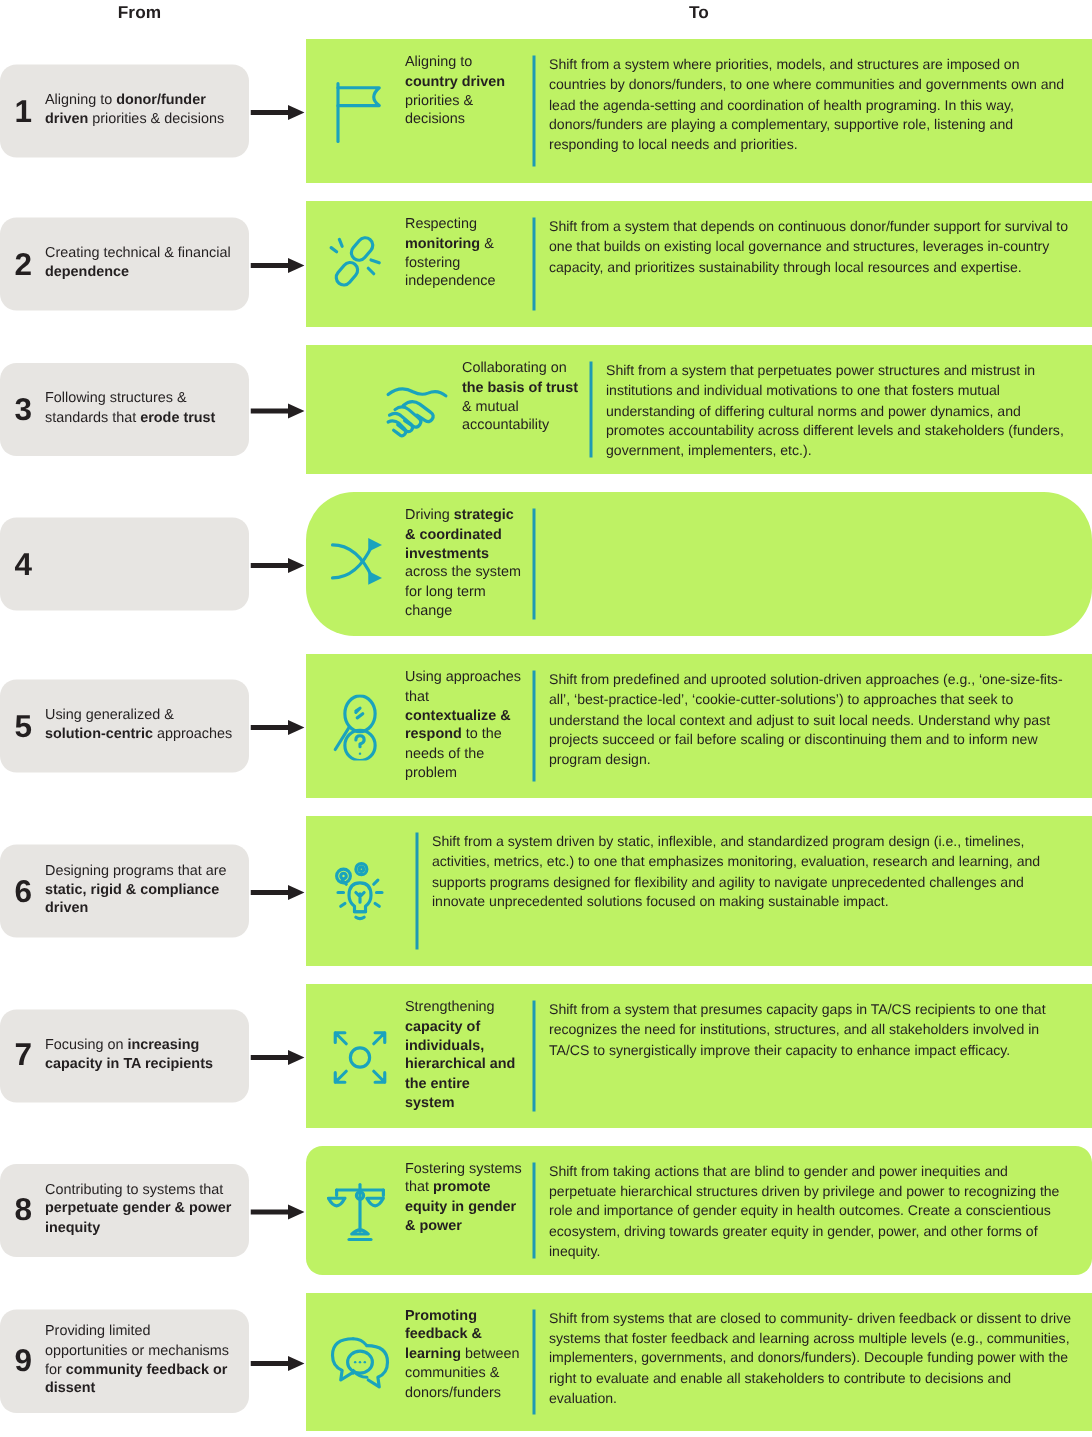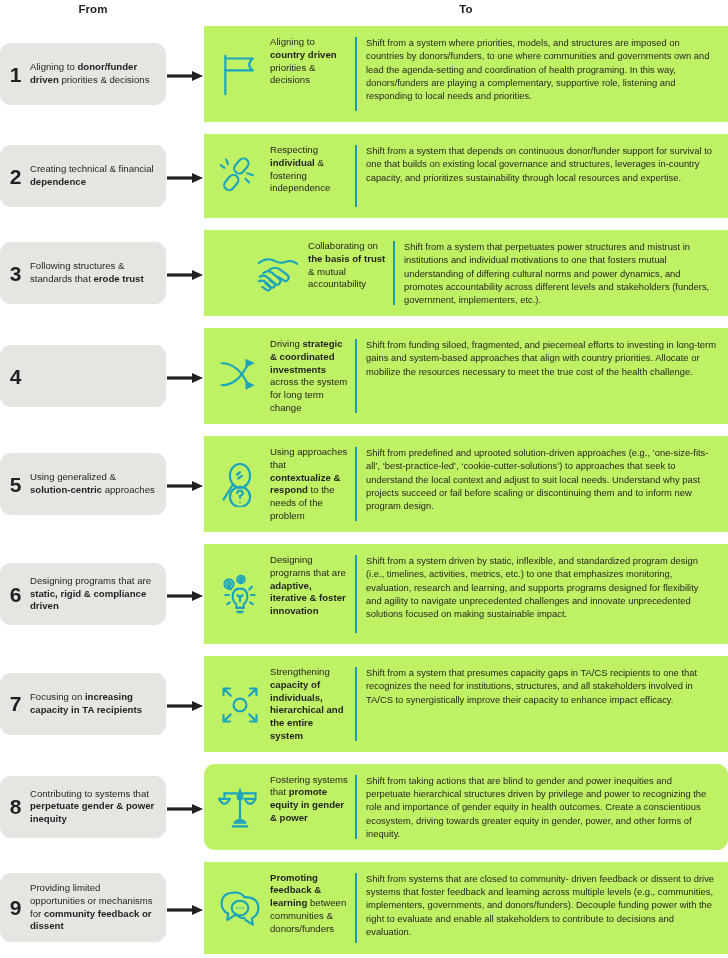--- a/index.html
+++ b/index.html
@@ -135,21 +135,21 @@
     line-height: 1.42;
     color: #231f20;
     padding-top: 1px;
     padding-right: 4px;
   }
 
   
   .r1 .to-panel { min-height: 96px; }
   .r2 .to-panel { min-height: 84px; }
   .r3 .to-panel { min-height: 86px; padding-left: 44px; }
-  .r4 .to-panel { min-height: 96px; }
+  .r4 .to-panel { min-height: 96px; border-radius: 32px; }
   .r5 .to-panel { min-height: 96px; }
   .r6 .to-panel { min-height: 100px; }
   .r7 .to-panel { min-height: 88px; }
   .r8 .to-panel { min-height: 86px; border-radius: 11px; }
   .r9 .to-panel { min-height: 92px; }
 </style>
 </head>
 <body>
 
 <div class="page">
@@ -192,21 +192,21 @@
               <path d="M0 6 H26" stroke="#231f20" stroke-width="3.2" fill="none"></path>
               <path d="M25 1 L36 6 L25 11 Z" fill="#231f20"></path>
             </svg></span>
         </div>
         <div class="to-panel">
           <div class="icon-cell">
             <svg viewBox="0 0 48 48" width="44" height="44" style="color:#1aa3bd" fill="none" stroke="#1aa3bd" stroke-width="2.3" stroke-linecap="round" stroke-linejoin="round">
               <use href="#sym-broken-chain-icon"></use>
             </svg>
           </div>
-          <div class="to-label">Respecting <b>individual</b> &amp; fostering independence</div>
+          <div class="to-label">Respecting <b>monitoring</b> &amp; fostering independence</div>
           <div class="divider"></div>
           <div class="desc">Shift from a system that depends on continuous donor/funder support for survival to one that builds on existing local governance and structures, leverages in-country capacity, and prioritizes sustainability through local resources and expertise.</div>
         </div>
       </div>
       <div class="row r3">
         <div class="from-wrap">
           <div class="from-card">
             <div class="num">3</div>
             <div class="from-text">Following structures &amp; standards that <b>erode trust</b></div>
           </div>
@@ -237,21 +237,20 @@
             </svg></span>
         </div>
         <div class="to-panel">
           <div class="icon-cell">
             <svg viewBox="0 0 48 48" width="44" height="44" style="color:#1aa3bd" fill="none" stroke="#1aa3bd" stroke-width="2.3" stroke-linecap="round" stroke-linejoin="round">
               <use href="#sym-shuffle-arrows-icon"></use>
             </svg>
           </div>
           <div class="to-label">Driving <b>strategic &amp; coordinated investments</b> across the system for long term change</div>
           <div class="divider"></div>
-          <div class="desc">Shift from funding siloed, fragmented, and piecemeal efforts to investing in long-term gains and system-based approaches that align with country priorities. Allocate or mobilize the resources necessary to meet the true cost of the health challenge.</div>
         </div>
       </div>
       <div class="row r5">
         <div class="from-wrap">
           <div class="from-card">
             <div class="num">5</div>
             <div class="from-text">Using generalized &amp; <b>solution-centric</b> approaches</div>
           </div>
           <span class="arrow"><svg viewBox="0 0 36 12" width="36" height="12">
               <path d="M0 6 H26" stroke="#231f20" stroke-width="3.2" fill="none"></path>
@@ -279,21 +278,20 @@
               <path d="M0 6 H26" stroke="#231f20" stroke-width="3.2" fill="none"></path>
               <path d="M25 1 L36 6 L25 11 Z" fill="#231f20"></path>
             </svg></span>
         </div>
         <div class="to-panel">
           <div class="icon-cell">
             <svg viewBox="0 0 48 48" width="44" height="44" style="color:#1aa3bd" fill="none" stroke="#1aa3bd" stroke-width="2.3" stroke-linecap="round" stroke-linejoin="round">
               <use href="#sym-lightbulb-gears-icon"></use>
             </svg>
           </div>
-          <div class="to-label">Designing programs that are <b>adaptive, iterative &amp; foster innovation</b></div>
           <div class="divider"></div>
           <div class="desc">Shift from a system driven by static, inflexible, and standardized program design (i.e., timelines, activities, metrics, etc.) to one that emphasizes monitoring, evaluation, research and learning, and supports programs designed for flexibility and agility to navigate unprecedented challenges and innovate unprecedented solutions focused on making sustainable impact.</div>
         </div>
       </div>
       <div class="row r7">
         <div class="from-wrap">
           <div class="from-card">
             <div class="num">7</div>
             <div class="from-text">Focusing on <b>increasing capacity in TA recipients</b></div>
           </div>

